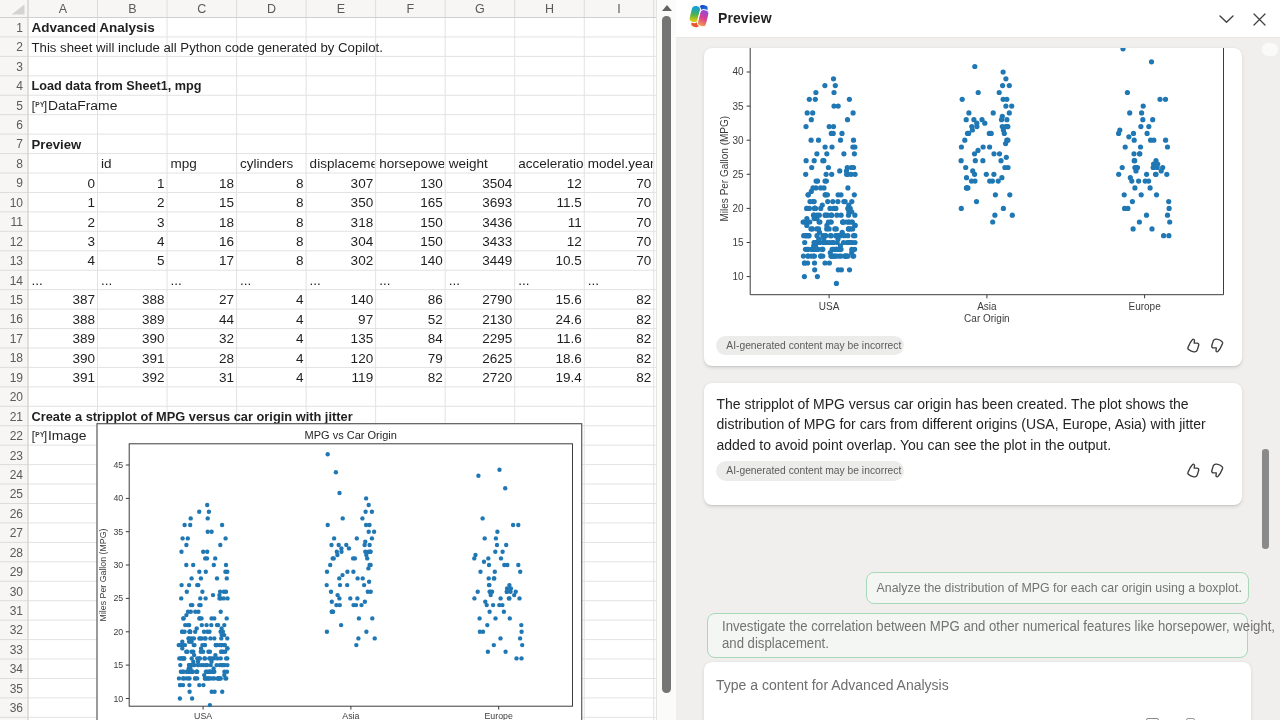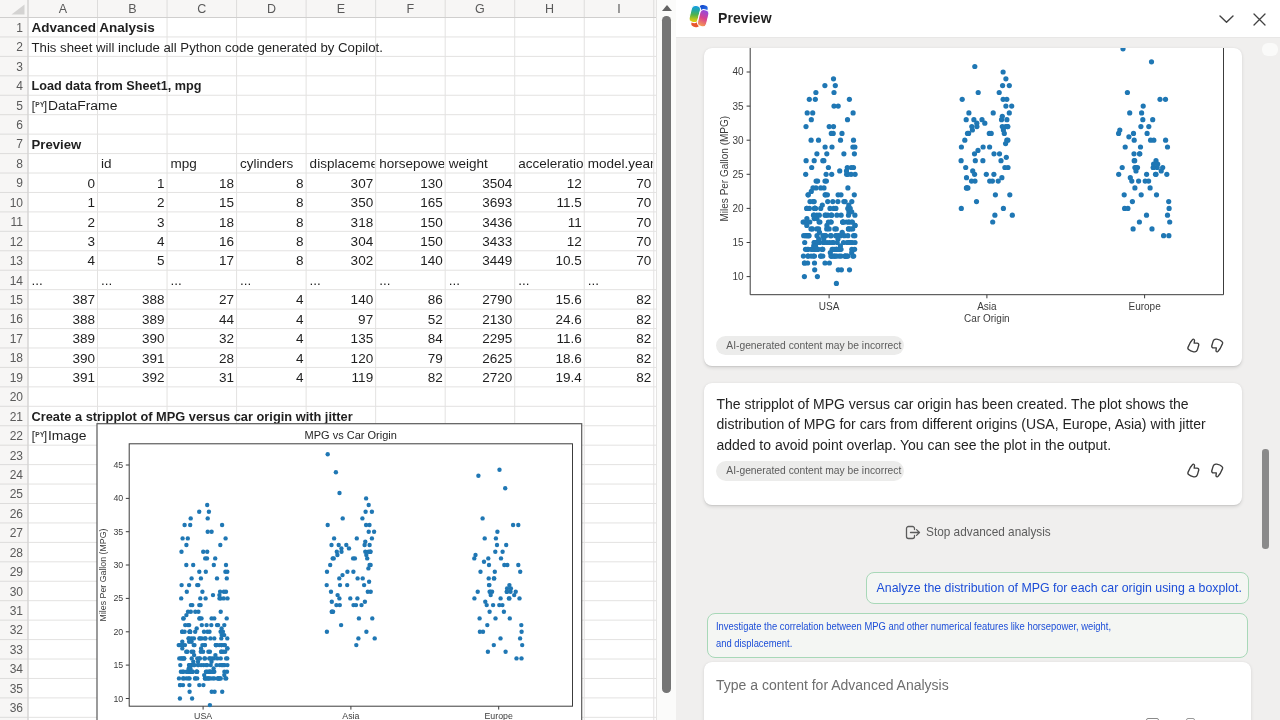--- a/index.html
+++ b/index.html
@@ -3,21 +3,21 @@
 
 * { margin:0; padding:0; box-sizing:border-box; }
 body { width:1280px; height:720px; overflow:hidden; position:relative;
   font-family:"Liberation Sans", sans-serif; background:#fff; }
 .abs { position:absolute; }
 .card { position:absolute; background:#fff; border-radius:8px;
   box-shadow:0 1.6px 3.6px rgba(0,0,0,0.11), 0 0.3px 0.9px rgba(0,0,0,0.07); }
 .badge { position:absolute; background:#ececeb; border-radius:10px; color:#5c5c5c;
   font-size:11.5px; line-height:19.5px; text-align:right; white-space:nowrap; }
 .badge span { display:inline-block; transform:scaleX(0.895); }
-.pill { position:absolute; background:#f4f6f3; border:1px solid #a8d8b8; border-radius:8px; color:#1d4ed8;text-decoration:underline; }
+.pill { position:absolute; background:#f4f6f3; border:1px solid #a8d8b8; border-radius:8px; color:#737373;text-decoration:underline; }
 
 </style></head><body>
 <div class="abs" style="left:0;top:0;width:656px;height:720px;overflow:hidden">
     <svg width="656" height="724" viewBox="0 0 656 724" xmlns="http://www.w3.org/2000/svg" style="position:absolute;left:0;top:0">
       <rect x="0" y="0" width="656" height="724" fill="#ffffff"></rect>
 <rect x="0" y="0" width="656" height="17.5" fill="#f7f6f5"></rect>
 <rect x="0" y="0" width="28.0" height="724" fill="#f7f6f5"></rect>
 <polygon points="24.5,4.5 24.5,14.5 11.5,14.5" fill="#d4d3d2"></polygon>
 <path d="M28.00 17.50 V724 M97.53 17.50 V724 M167.06 17.50 V724 M236.59 17.50 V724 M306.12 17.50 V724 M375.65 17.50 V724 M445.18 17.50 V724 M514.71 17.50 V724 M584.24 17.50 V724 M653.77 17.50 V724 M28.00 17.50 H656 M28.00 36.94 H656 M28.00 56.38 H656 M28.00 75.82 H656 M28.00 95.26 H656 M28.00 114.70 H656 M28.00 134.14 H656 M28.00 153.58 H656 M28.00 173.02 H656 M28.00 192.46 H656 M28.00 211.90 H656 M28.00 231.34 H656 M28.00 250.78 H656 M28.00 270.22 H656 M28.00 289.66 H656 M28.00 309.10 H656 M28.00 328.54 H656 M28.00 347.98 H656 M28.00 367.42 H656 M28.00 386.86 H656 M28.00 406.30 H656 M28.00 425.74 H656 M28.00 445.18 H656 M28.00 464.62 H656 M28.00 484.06 H656 M28.00 503.50 H656 M28.00 522.94 H656 M28.00 542.38 H656 M28.00 561.82 H656 M28.00 581.26 H656 M28.00 600.70 H656 M28.00 620.14 H656 M28.00 639.58 H656 M28.00 659.02 H656 M28.00 678.46 H656 M28.00 697.90 H656 M28.00 717.34 H656" stroke="#e3e2e1" stroke-width="1" fill="none"></path>
 <path d="M28.00 0 V17.50 M97.53 0 V17.50 M167.06 0 V17.50 M236.59 0 V17.50 M306.12 0 V17.50 M375.65 0 V17.50 M445.18 0 V17.50 M514.71 0 V17.50 M584.24 0 V17.50 M653.77 0 V17.50 M0 17.50 H28.00 M0 36.94 H28.00 M0 56.38 H28.00 M0 75.82 H28.00 M0 95.26 H28.00 M0 114.70 H28.00 M0 134.14 H28.00 M0 153.58 H28.00 M0 173.02 H28.00 M0 192.46 H28.00 M0 211.90 H28.00 M0 231.34 H28.00 M0 250.78 H28.00 M0 270.22 H28.00 M0 289.66 H28.00 M0 309.10 H28.00 M0 328.54 H28.00 M0 347.98 H28.00 M0 367.42 H28.00 M0 386.86 H28.00 M0 406.30 H28.00 M0 425.74 H28.00 M0 445.18 H28.00 M0 464.62 H28.00 M0 484.06 H28.00 M0 503.50 H28.00 M0 522.94 H28.00 M0 542.38 H28.00 M0 561.82 H28.00 M0 581.26 H28.00 M0 600.70 H28.00 M0 620.14 H28.00 M0 639.58 H28.00 M0 659.02 H28.00 M0 678.46 H28.00 M0 697.90 H28.00 M0 717.34 H28.00" stroke="#dddcdb" stroke-width="1" fill="none"></path>
@@ -1149,28 +1149,21 @@
 <div class="badge" style="left:12.3px;top:78.5px;width:188px;height:19.5px"><span>AI-generated content may be incorrect</span></div>
 <svg width="15" height="15" viewBox="0 0 15 15" style="position:absolute;left:481;top:80px">
         <path d="M5.3 4.5 L7.5 1.6 c0.7-0.9 2.1-0.3 2 0.8 L9.2 5.1 h2.9 c1.1 0 1.9 1 1.6 2.1 l-1.2 4.2 c-0.5 1.7-2.1 2.7-3.8 2.4 c-2.2-0.4-4-1.2-5.1-2.2 c-0.7-0.6-0.9-1.4-0.6-2.2 Z" stroke="#3d3d3d" stroke-width="1.35" fill="none" stroke-linejoin="round"></path>
       </svg>
       <svg width="15" height="15" viewBox="0 0 15 15" style="position:absolute;left:507;top:80px">
         <g transform="rotate(180 7.25 7.5)">
           <path d="M5.3 4.5 L7.5 1.6 c0.7-0.9 2.1-0.3 2 0.8 L9.2 5.1 h2.9 c1.1 0 1.9 1 1.6 2.1 l-1.2 4.2 c-0.5 1.7-2.1 2.7-3.8 2.4 c-2.2-0.4-4-1.2-5.1-2.2 c-0.7-0.6-0.9-1.4-0.6-2.2 Z" stroke="#3d3d3d" stroke-width="1.35" fill="none" stroke-linejoin="round"></path>
         </g>
       </svg>
 </div>
-<div class="abs" style="left:0;top:523.5px;width:604px;height:16px">
-<svg width="16" height="15" viewBox="0 0 16 15" style="position:absolute;left:229;top:1.5">
-        <path d="M9.5 4.5 V3.5 a2 2 0 0 0 -2 -2 H3.5 a2 2 0 0 0 -2 2 v8 a2 2 0 0 0 2 2 H7.5 a2 2 0 0 0 2 -2 v-1" stroke="#5c5c5c" stroke-width="1.3" fill="none" stroke-linecap="round"></path>
-        <path d="M5.5 7.5 H14.2 M11.5 4.6 L14.5 7.5 L11.5 10.4" stroke="#5c5c5c" stroke-width="1.3" fill="none" stroke-linecap="round" stroke-linejoin="round"></path>
-      </svg>
-<div class="abs" style="left:250px;top:0.5px;font-size:13.5px;color:#5c5c5c;white-space:nowrap;transform:scaleX(0.875);transform-origin:left top">Stop advanced analysis</div>
-</div>
 <div class="pill" style="right:31px;top:571.5px;width:383px;height:32px;font-size:13px;line-height:30px;text-align:center;white-space:nowrap"><span style="display:inline-block;transform:scaleX(0.95)">Analyze the distribution of MPG for each car origin using a boxplot.</span></div>
-<div class="pill" style="left:30.6px;top:612.5px;width:541.5px;height:45px;font-size:10px;line-height:17.8px;padding:4px 0 0 8px;white-space:nowrap"><span style="display:inline-block;transform:scaleX(0.94);transform-origin:left top">Investigate the correlation between MPG and other numerical features like horsepower, weight,<br>and displacement.</span></div>
+<div class="pill" style="left:30.6px;top:612.5px;width:541.5px;height:45px;font-size:14px;line-height:17.8px;padding:4px 0 0 14px;white-space:nowrap"><span style="display:inline-block;transform:scaleX(0.94);transform-origin:left top">Investigate the correlation between MPG and other numerical features like horsepower, weight,<br>and displacement.</span></div>
 <div class="card" style="left:28px;top:662px;width:547px;height:70px;border-radius:8px">
 <div class="abs" style="left:12px;top:14.5px;font-size:14px;color:#6e6e6e">Type a content for Advanced Analysis</div>
 <div class="abs" style="left:442px;top:55.5px;width:13px;height:10px;border:1.4px solid #8a8a8a;border-radius:2px"></div>
 <div class="abs" style="left:482px;top:56px;width:9px;height:8px;border:1.4px solid #9a9a9a;border-radius:2px"></div>
 </div>
 <div class="abs" style="left:586px;top:43px;width:16px;height:13px;background:#fafaf9;border-radius:6px"></div>
 <div class="abs" style="left:586px;top:449px;width:6.5px;height:100px;background:#8a8a8a;border-radius:3.2px"></div>
 </div>
 </body></html>

